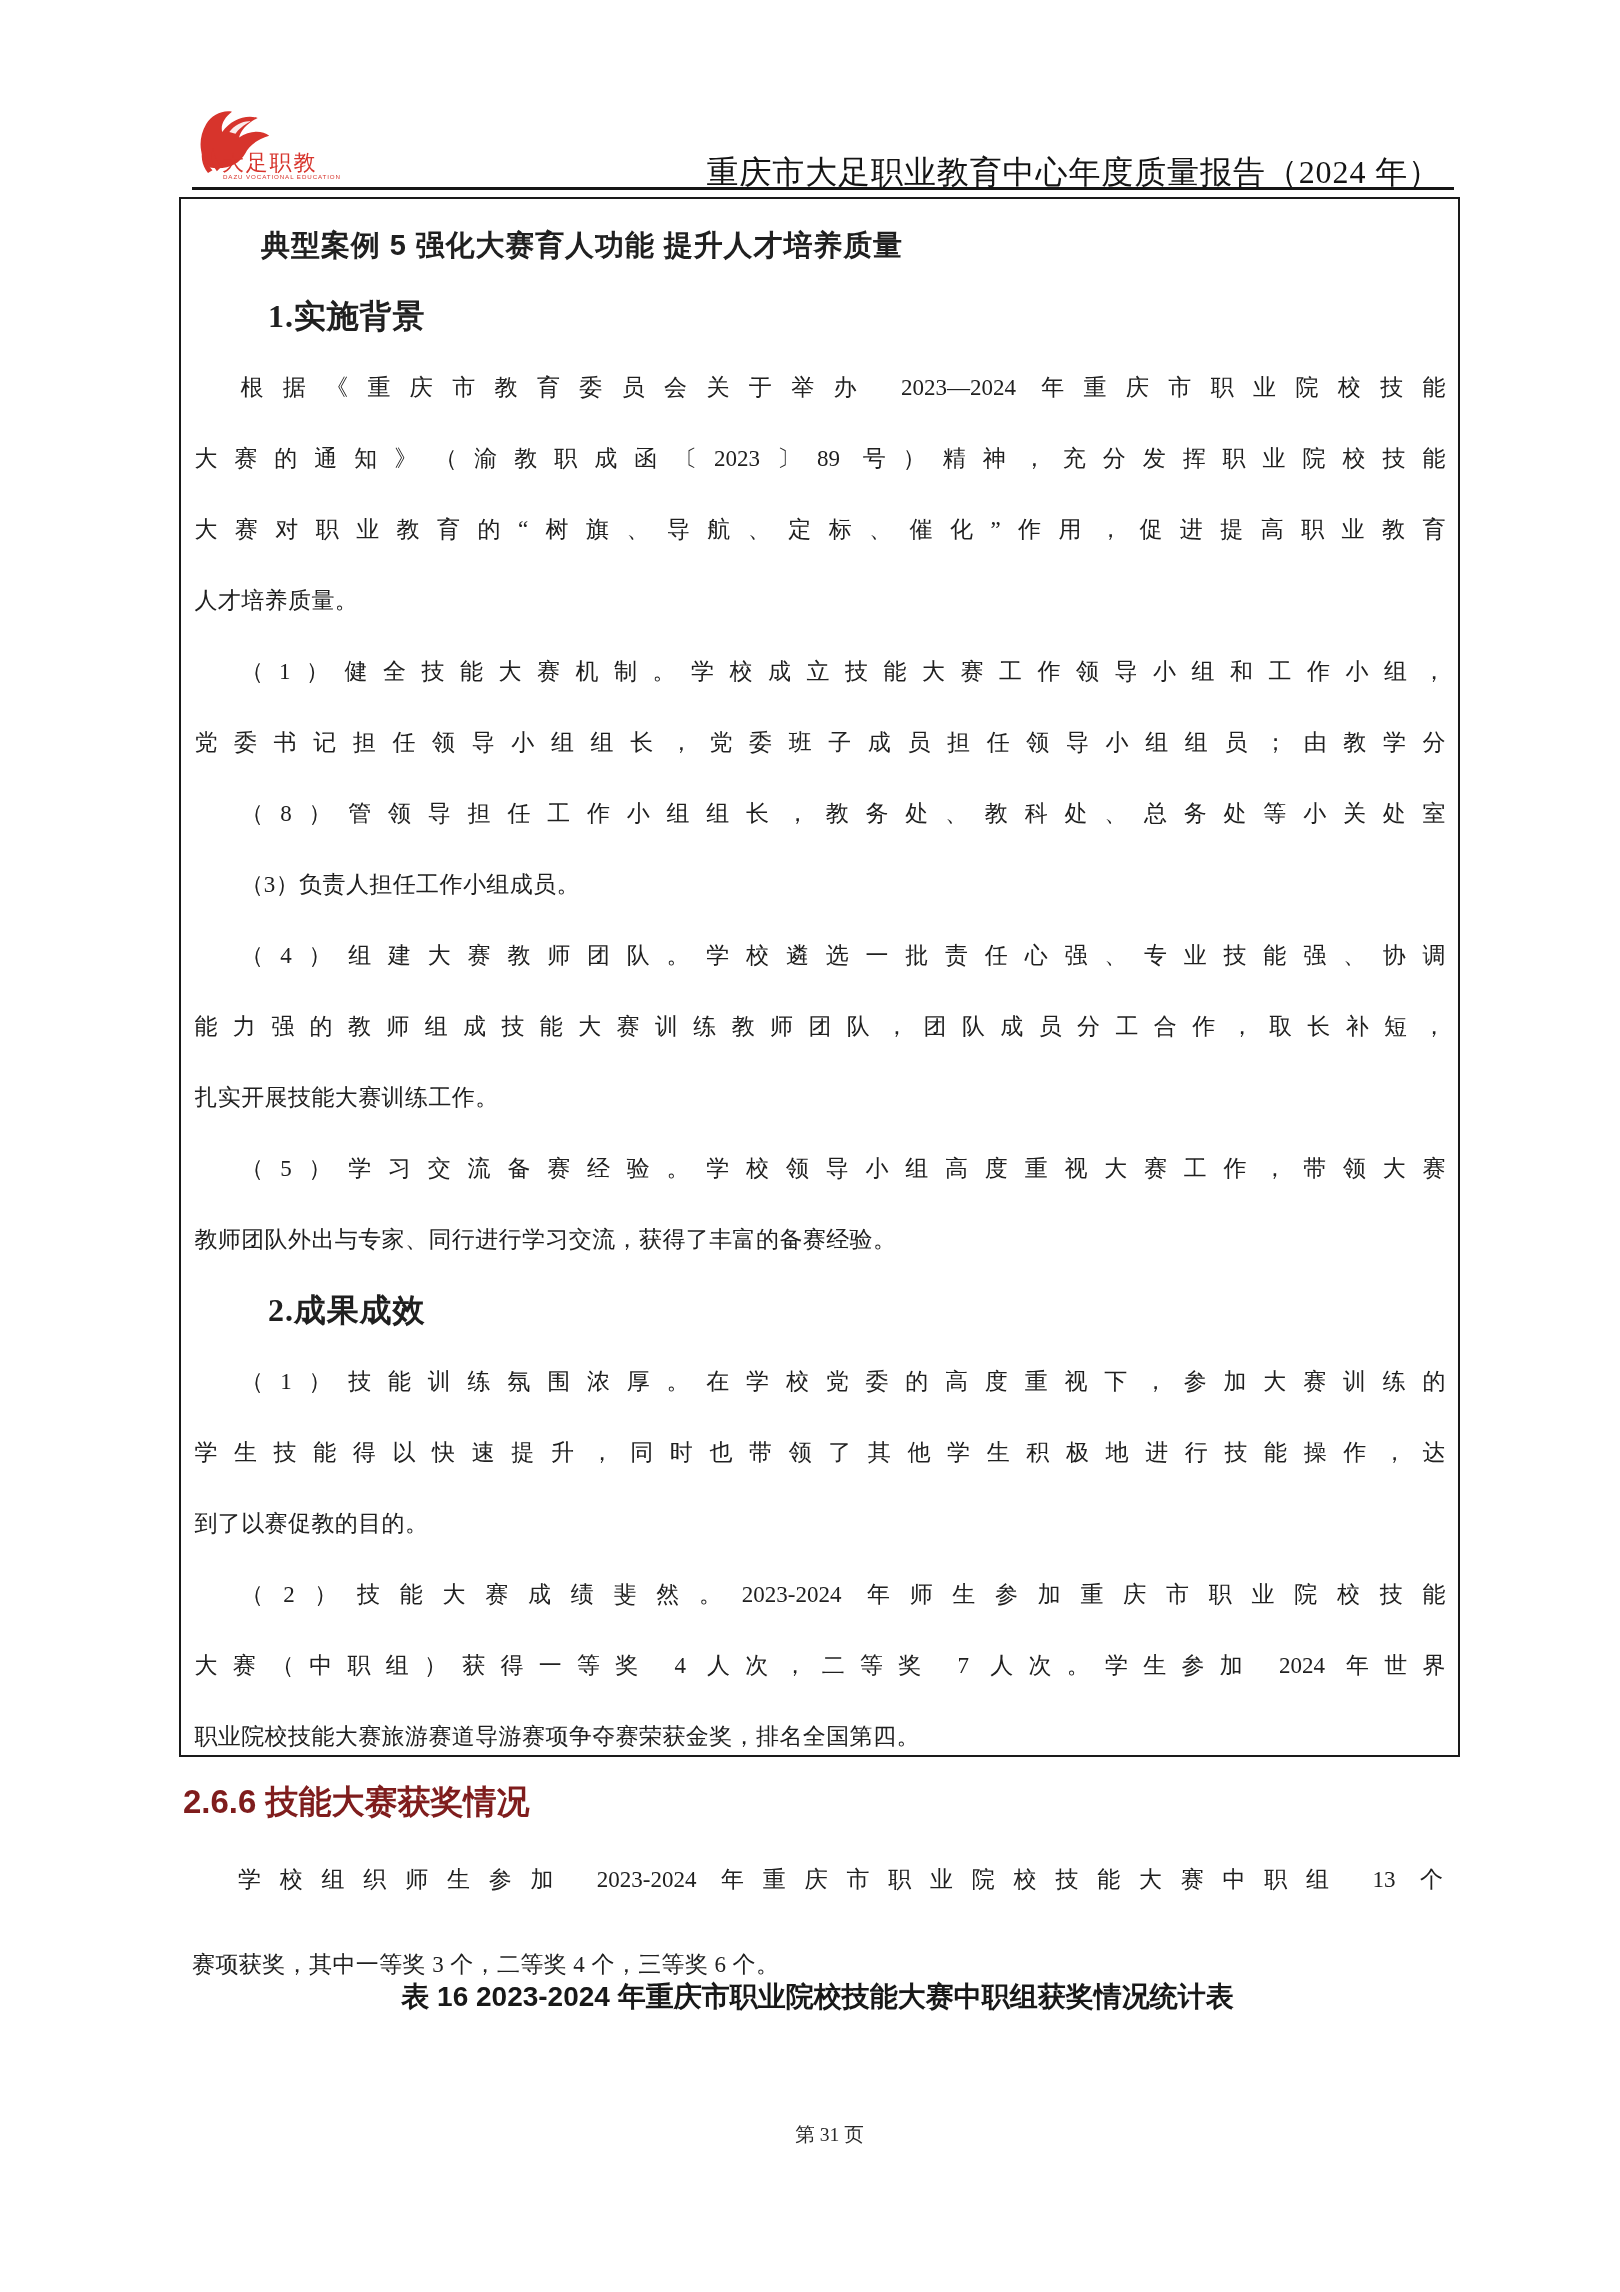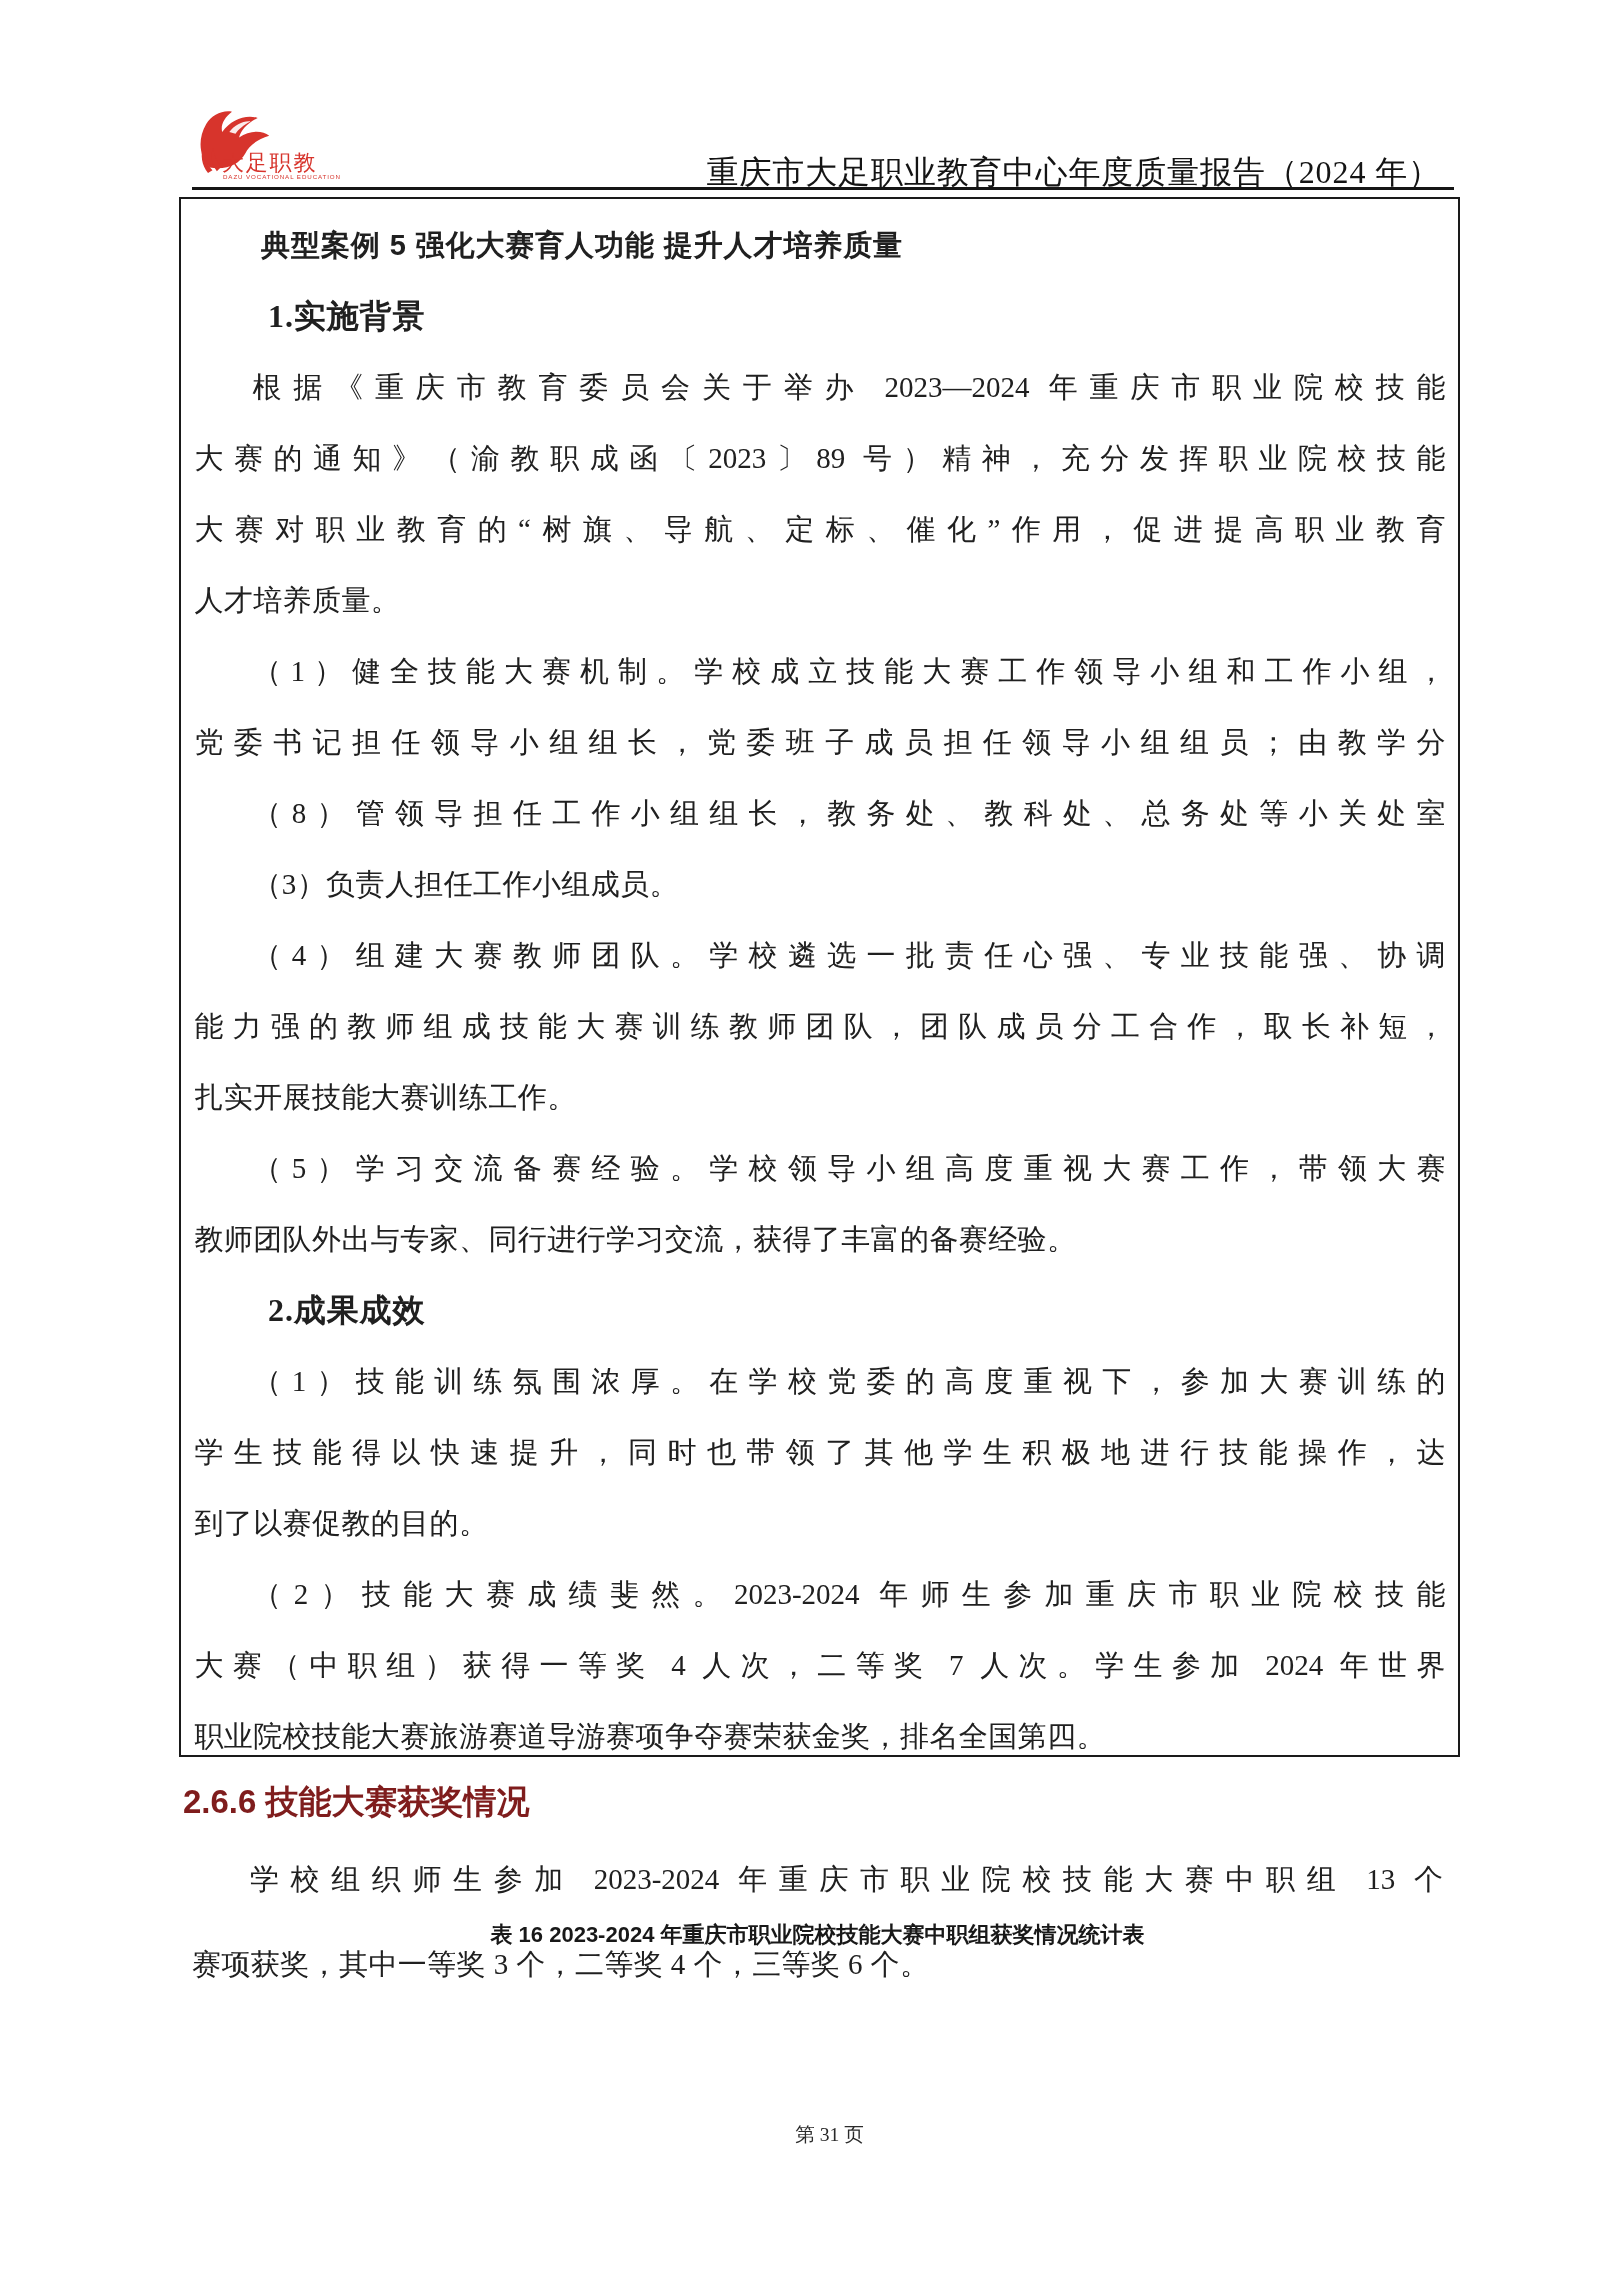--- a/index.html
+++ b/index.html
@@ -31,44 +31,44 @@
   .header-rule{
     position:absolute;left:192px;top:187px;width:1262px;height:2.7px;background:#161616;
   }
   
   .case-box{
     position:absolute;left:179px;top:197px;width:1281px;height:1560px;
     border:2.7px solid #1a1a1a;box-sizing:border-box;
     padding:10.7px 12.5px 0 13.4px;
   }
   .ln{
-    font-size:29px;line-height:71px;height:71px;color:#202020;
+    font-size:23px;line-height:71px;height:71px;color:#202020;
     letter-spacing:0.4px;white-space:nowrap;
   }
   .ln.just{white-space:normal;text-align:justify;text-align-last:justify;letter-spacing:0;}
   .ln.ind{text-indent:2em;}
   .ln.ind2{text-indent:2.3em;}
   .ln.title{
     font-family:"Liberation Sans","DejaVu Sans",sans-serif;
     font-weight:700;font-size:29px;letter-spacing:0.9px;
   }
   .ln.h{font-weight:700;font-size:32px;letter-spacing:0.9px;}
   
   .section-heading{
     position:absolute;left:183px;top:1780px;
     font-family:"Liberation Sans","DejaVu Sans",sans-serif;
     font-weight:700;font-size:33px;color:#7f1d1d;white-space:nowrap;
   }
   .section-para{position:absolute;left:192px;top:1837px;width:1251px;}
   .section-para .ln{line-height:85px;height:85px;}
   .table-caption{
-    position:absolute;left:192px;top:1920px;width:1251px;
+    position:absolute;left:192px;top:1978px;width:1251px;
     text-align:center;
     font-family:"Liberation Sans","DejaVu Sans",sans-serif;
-    font-weight:700;font-size:22px;color:#181818;white-space:nowrap;
+    font-weight:700;font-size:28px;color:#181818;white-space:nowrap;
   }
   .page-footer{
     position:absolute;left:204px;top:2121px;width:1251px;
     text-align:center;font-size:19.6px;color:#2a2a2a;
   }
 </style>
 </head>
 <body>
 
 <div class="page">

